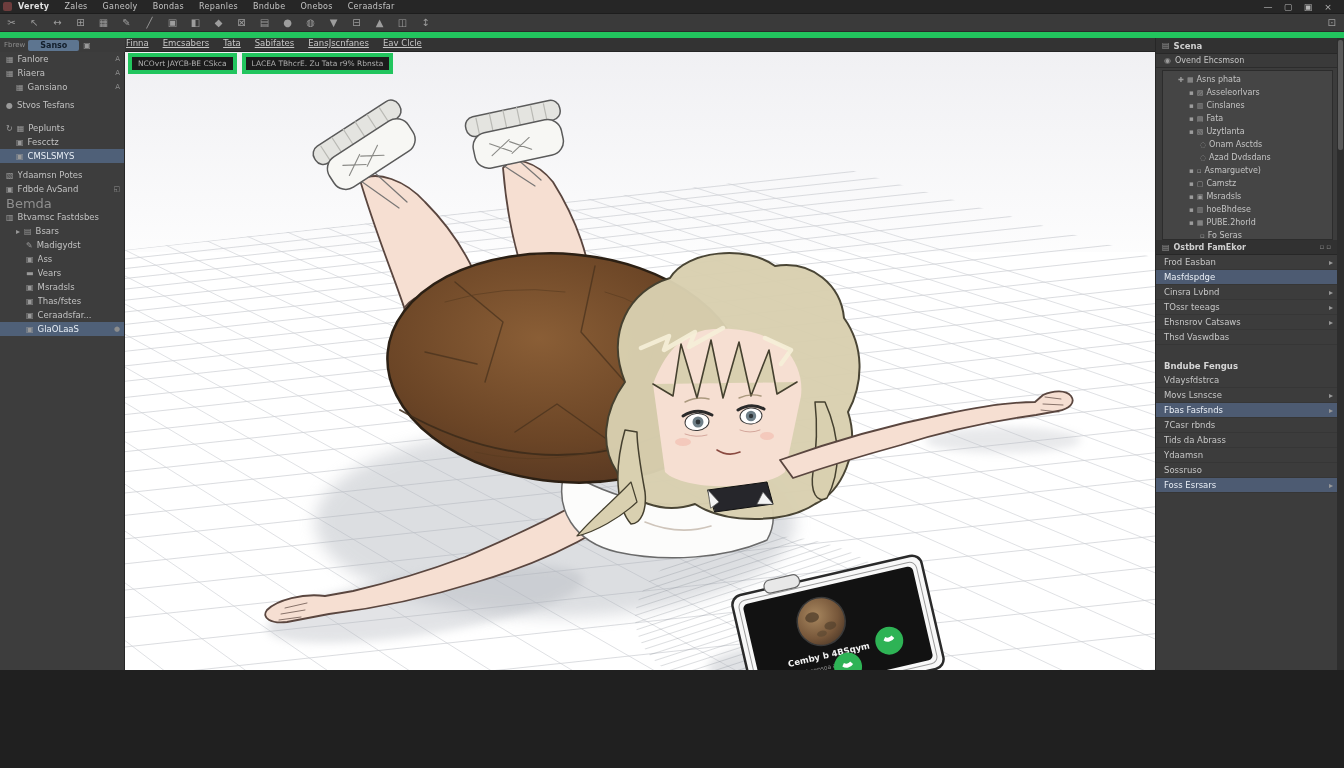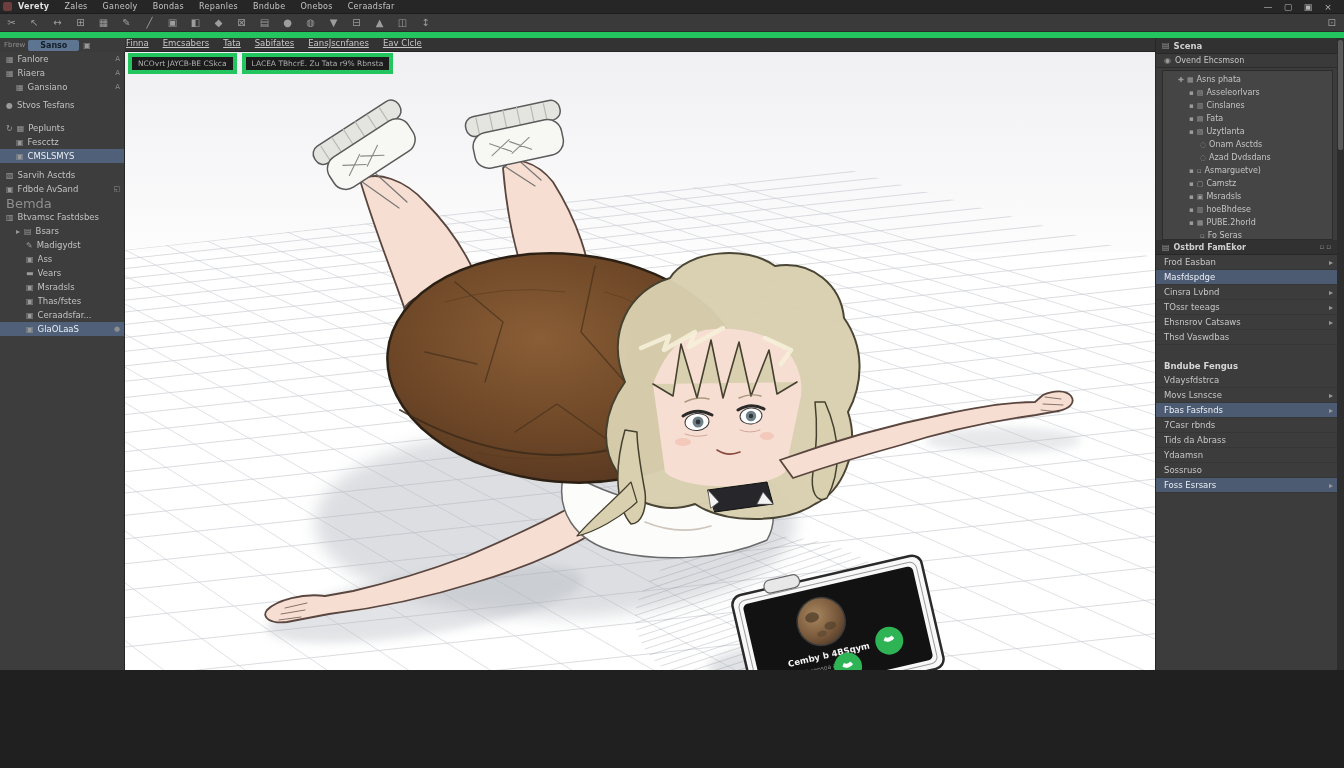--- a/index.html
+++ b/index.html
@@ -167,21 +167,21 @@
           <span class="ic">▣</span>
           <span class="lbl">Fescctz</span>
         </div>
         <div class="lp-row sel" style="padding-left: 16px;">
           <span class="ic">▣</span>
           <span class="lbl">CMSLSMYS</span>
         </div>
         <div class="lp-spacer" style="height: 5px;"></div>
         <div class="lp-row" style="padding-left: 6px;">
           <span class="ic">▧</span>
-          <span class="lbl">Sarvih Asctds</span>
+          <span class="lbl">Ydaamsn Potes</span>
         </div>
         <div class="lp-row" style="padding-left: 6px;">
           <span class="ic">▣</span>
           <span class="lbl">Fdbde AvSand</span>
           <span class="rt">◱</span>
         </div>
         <div class="lp-row dim" style="padding-left: 6px;">
           <span class="lbl">Bemda</span>
         </div>
         <div class="lp-row" style="padding-left: 6px;">

